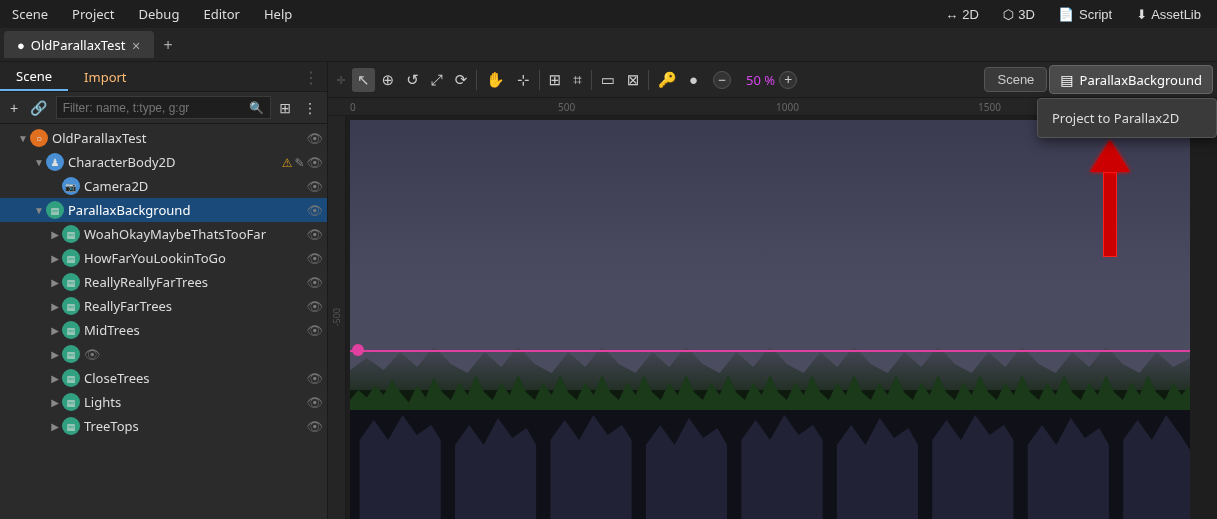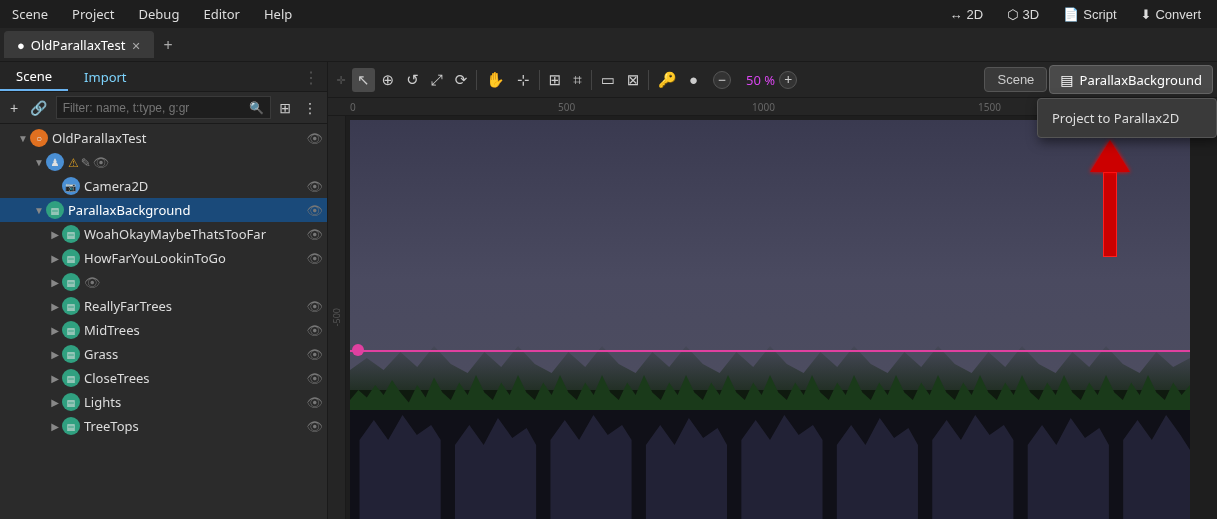--- a/index.html
+++ b/index.html
@@ -110,21 +110,21 @@
     #panel-tabs {
       display: flex;
       background: #252525;
       height: 30px;
       align-items: center;
       border-bottom: 1px solid #1a1a1a;
     }
     .panel-tab {
       padding: 4px 16px;
       cursor: pointer;
-      color: #7dd3fc;
+      color: #fdba74;
       font-size: 13px;
     }
     .panel-tab.active {
       color: #fff;
       border-bottom: 2px solid #6ab3f0;
     }
 
     
     #tree-toolbar {
       display: flex;
@@ -395,21 +395,21 @@
     <button class="mode-btn">
       <span>⬡</span>
       <span>3D</span>
     </button>
     <button class="mode-btn">
       <span>📄</span>
       <span>Script</span>
     </button>
     <button class="mode-btn">
       <span>⬇</span>
-      <span>Convert</span>
+      <span>AssetLib</span>
     </button>
   </div>
 </div>
 
 <div id="tab-bar">
   <div class="tab-item active">
     <span>●</span>
     <span>OldParallaxTest</span>
     <span class="tab-close">✕</span>
   </div>
@@ -447,20 +447,21 @@
         <div class="tree-icons">
           <span class="eye-icon">👁</span>
         </div>
       </div>
 
       <div class="tree-row">
         <div class="tree-indent"></div>
         <div class="tree-indent"></div>
         <div class="tree-arrow">▼</div>
         <div class="tree-node-icon node-blue">♟</div>
+        <span class="tree-label">CharacterBody2D</span>
         <div class="tree-icons">
           <span class="warn-icon">⚠</span>
           <span class="edit-icon">✎</span>
           <span class="eye-icon">👁</span>
         </div>
       </div>
 
       <div class="tree-row">
         <div class="tree-indent"></div>
         <div class="tree-indent"></div>
@@ -507,20 +508,21 @@
           <span class="eye-icon">👁</span>
         </div>
       </div>
 
       <div class="tree-row">
         <div class="tree-indent"></div>
         <div class="tree-indent"></div>
         <div class="tree-indent"></div>
         <div class="tree-arrow">▶</div>
         <div class="tree-node-icon node-teal" style="font-size:9px;">▤</div>
+        <span class="tree-label">ReallyReallyFarTrees</span>
         <div class="tree-icons">
           <span class="eye-icon">👁</span>
         </div>
       </div>
 
       <div class="tree-row">
         <div class="tree-indent"></div>
         <div class="tree-indent"></div>
         <div class="tree-indent"></div>
         <div class="tree-arrow">▶</div>
@@ -542,21 +544,20 @@
           <span class="eye-icon">👁</span>
         </div>
       </div>
 
       <div class="tree-row">
         <div class="tree-indent"></div>
         <div class="tree-indent"></div>
         <div class="tree-indent"></div>
         <div class="tree-arrow">▶</div>
         <div class="tree-node-icon node-teal" style="font-size:9px;">▤</div>
-        <span class="tree-label">Grass</span>
         <div class="tree-icons">
           <span class="eye-icon">👁</span>
         </div>
       </div>
 
       <div class="tree-row">
         <div class="tree-indent"></div>
         <div class="tree-indent"></div>
         <div class="tree-indent"></div>
         <div class="tree-arrow">▶</div>
@@ -634,21 +635,21 @@
       </div>
 
       <div id="convert-dropdown">
         <div class="dropdown-item">Project to Parallax2D</div>
       </div>
     </div>
 
     <div id="ruler-h" style="position:relative; overflow:hidden;">
       <span style="position:absolute; left:22px;">0</span>
       <span style="position:absolute; left:230px;">500</span>
-      <span style="position:absolute; left:424px;">1000</span>
+      <span style="position:absolute; left:448px;">1000</span>
       <span style="position:absolute; left:650px;">1500</span>
     </div>
 
     <div id="viewport-canvas">
 
       <div id="ruler-v">
         <span style="writing-mode:vertical-rl; font-size:9px; color:#555; transform:rotate(180deg);">-500</span>
       </div>
 
       <div id="game-scene" style="left:22px; top:4px;">

